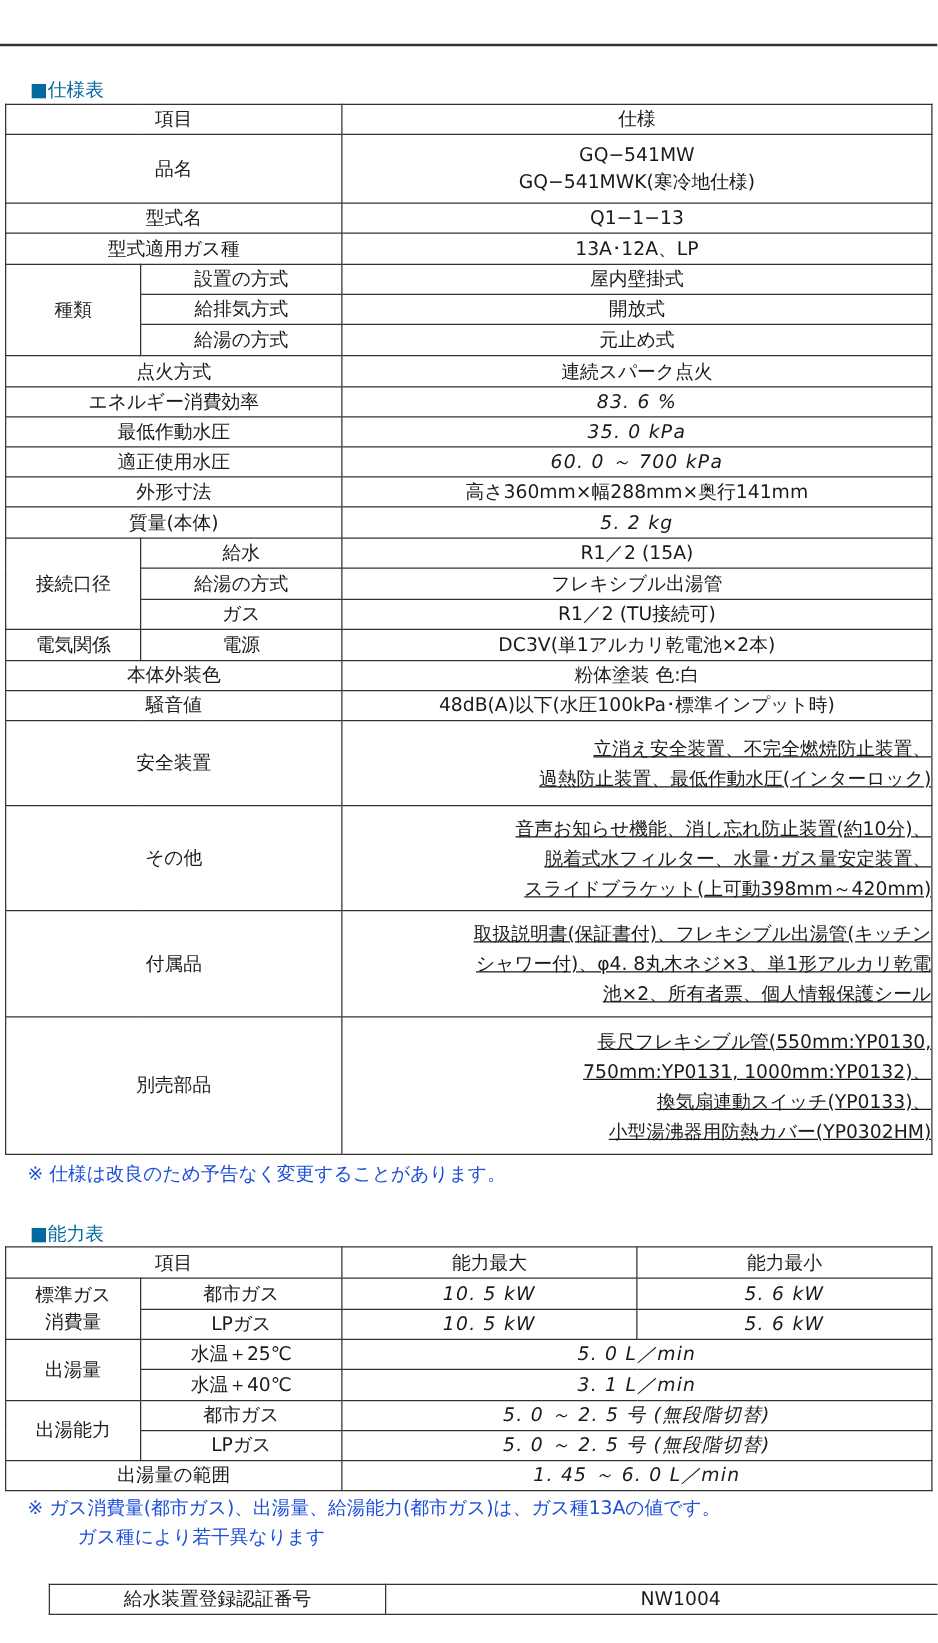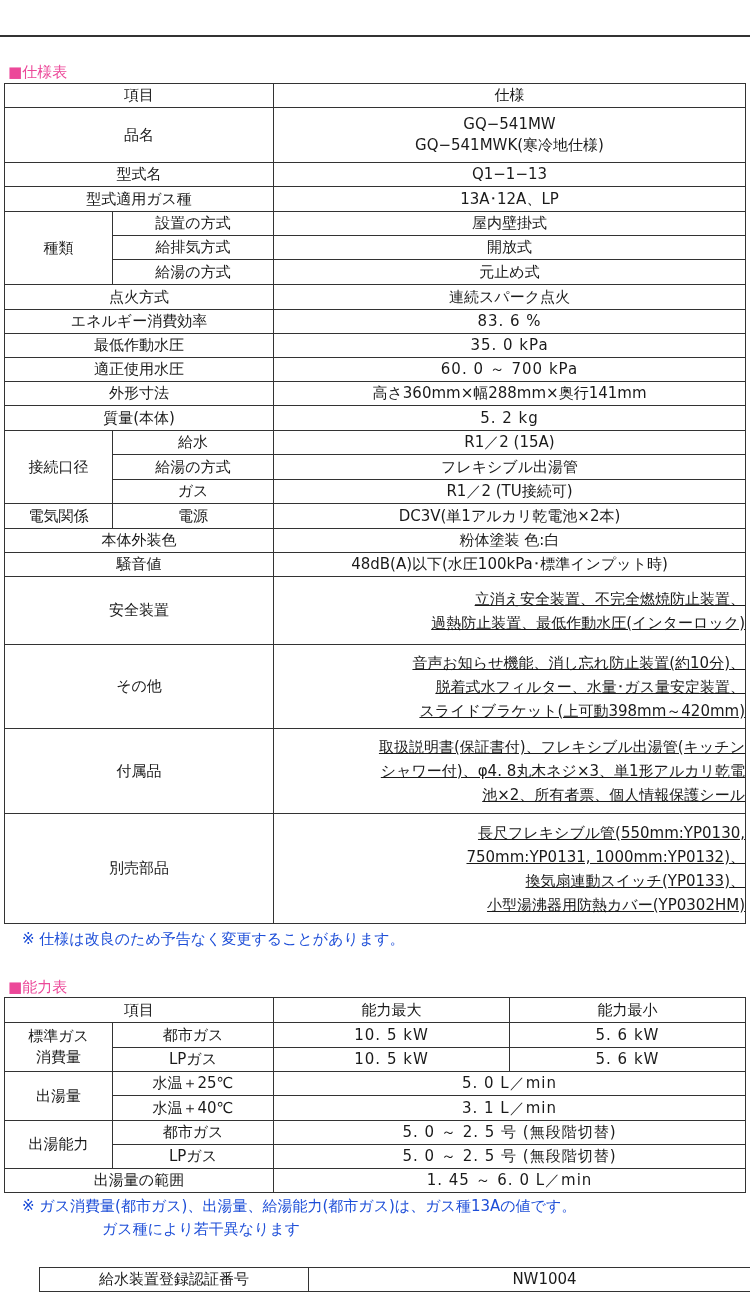--- a/index.html
+++ b/index.html
@@ -2,32 +2,32 @@
 <html><head>
 <meta charset="utf-8">
 <style>
   html, body { margin: 0; padding: 0; background: #ffffff; }
   body {
     width: 750px; height: 1314px; position: relative; overflow: hidden;
     font-family: "DejaVu Sans", "Liberation Sans", sans-serif;
     color: #1a1a1a;
   }
   .topline { position: absolute; left: 0; top: 35px; width: 750px; height: 2px; background: #333; }
-  .section-title { position: absolute; left: 8px; font-size: 15px; line-height: 18px; color: #ec4899; white-space: nowrap; }
+  .section-title { position: absolute; left: 24px; font-size: 15px; line-height: 18px; color: #0369a1; white-space: nowrap; }
   table.spec {
     position: absolute; left: 4px; width: 741px;
     border-collapse: collapse; table-layout: fixed;
     font-size: 15px;
   }
   table.spec td {
     border: 1px solid #333; padding: 0; text-align: center; vertical-align: middle;
     line-height: 21px; overflow: hidden; white-space: nowrap;
   }
   table.spec td.left { text-align: right; padding-left: 4px; white-space: nowrap; line-height: 24px; text-decoration: underline; }
-  .num { letter-spacing: 1px; }
+  .num { letter-spacing: 1px; font-style: italic; }
   .note { position: absolute; left: 22px; font-size: 15px; line-height: 22px; white-space: nowrap; color: #1d4ed8; }
 </style>
 </head>
 <body>
 
 <div class="topline"></div>
 
 <div class="section-title" style="top:63px;">■仕様表</div>
 
 <table class="spec" style="top:83px;">
@@ -204,21 +204,21 @@
     <td colspan="2" class="num">5. 0  ～  2. 5  号 (無段階切替)</td>
   </tr>
   <tr style="height:24px">
     <td colspan="2">出湯量の範囲</td>
     <td colspan="2" class="num">1. 45  ～  6. 0  L／min</td>
   </tr>
 </tbody>
   </table>
 
 <div class="note" style="top:1195px;">※  ガス消費量(都市ガス)、出湯量、給湯能力(都市ガス)は、ガス種13Aの値です。</div>
-<div class="note" style="top:1218px; left:62px;margin-left:40px;">ガス種により若干異なります</div>
+<div class="note" style="top:1218px; left:62px;">ガス種により若干異なります</div>
 
 <table class="spec" style="top:1267px;margin-left:35px;">
   <colgroup>
       <col style="width:269px">
       <col style="width:472px">
     </colgroup>
   <tbody>
       <tr style="height:24px">
     <td>給水装置登録認証番号</td>
     <td>NW1004</td>

